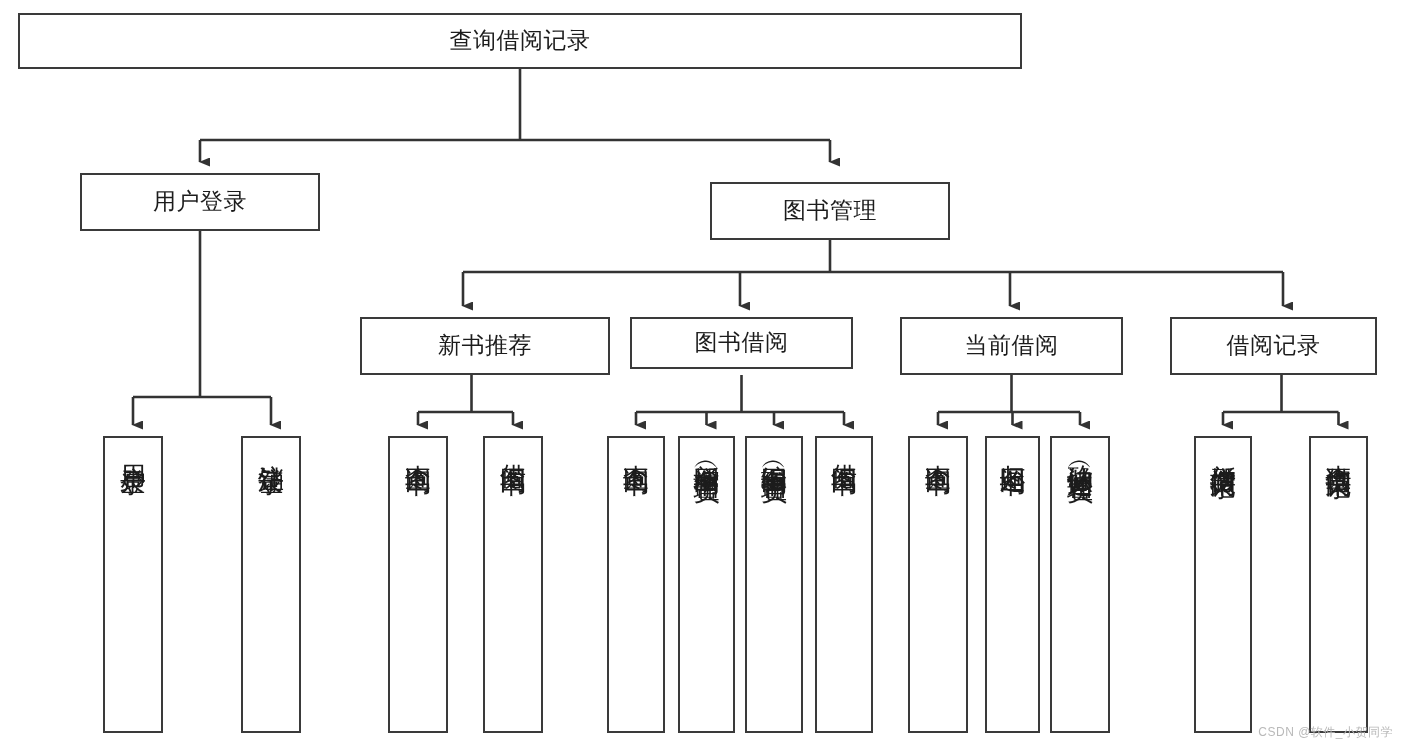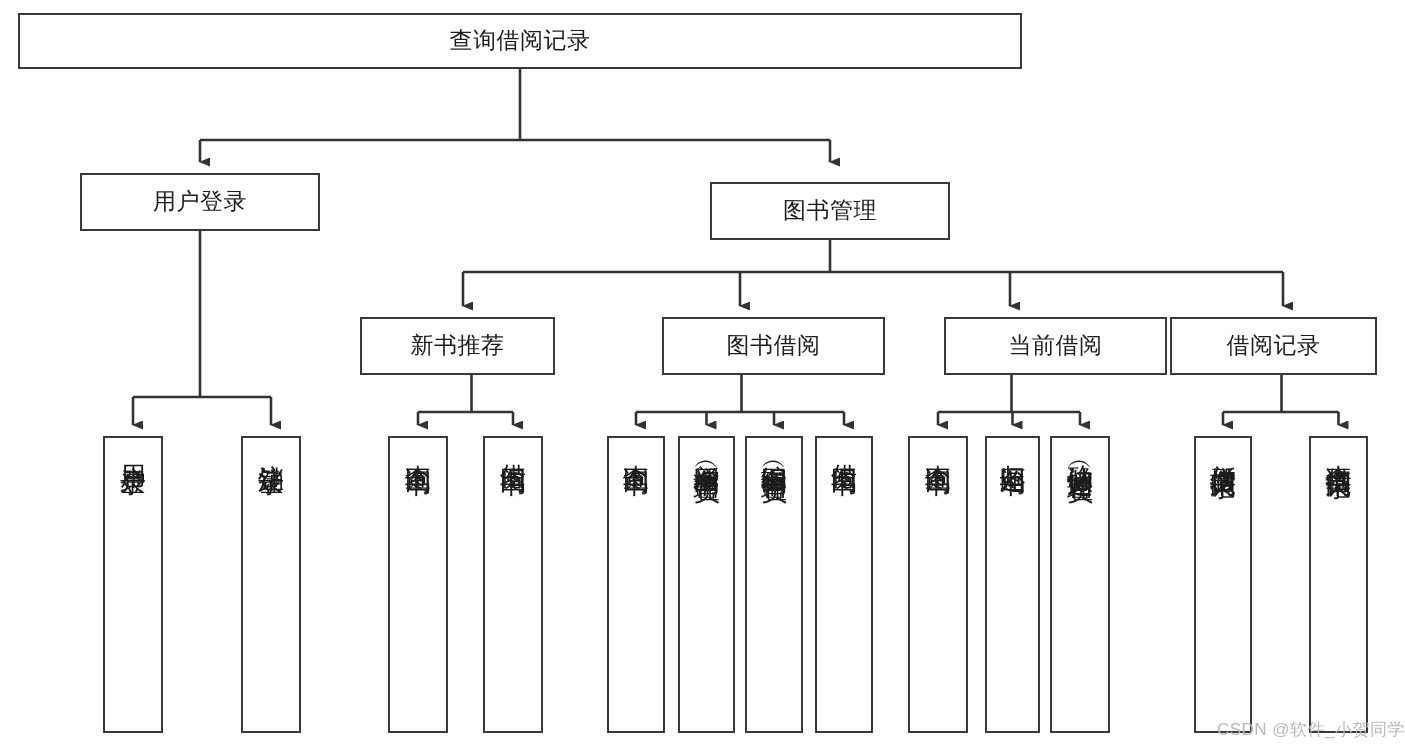--- a/index.html
+++ b/index.html
@@ -62,23 +62,23 @@
     writing-mode: vertical-rl;
     text-orientation: upright;
     font-size: 26px;
     line-height: 1.12;
     letter-spacing: 2px;
     white-space: pre;
     text-align: left;
   }
   .watermark {
     position: absolute;
-    right: 0;
+    right: 12px;
     bottom: 6px;
-    font-size: 17px;
+    font-size: 12px;
     color: #b9b9b9;
     letter-spacing: 0.5px;
     white-space: nowrap;
     pointer-events: auto;
   }
 </style>
 </head>
 <body>
 
 <div id="canvas">
@@ -130,27 +130,27 @@
     <div class="node root" id="node-root" style="left: 18px; top: 13px; width: 1004px; height: 56px;">
       <span class="node-label">查询借阅记录</span>
     </div>
     <div id="level2-container">
         <div class="node level2" style="left: 80px; top: 173px; width: 240px; height: 58px;">
           <span class="node-label">用户登录</span>
         </div>
         <div class="node level2" style="left: 710px; top: 182px; width: 240px; height: 58px;">
           <span class="node-label">图书管理</span>
         </div>
-        <div class="node level2" style="left: 360px; top: 317px; width: 195px; height: 58px;">
+        <div class="node level2" style="left: 360px; top: 317px; width: 250px; height: 58px;">
           <span class="node-label">新书推荐</span>
         </div>
-        <div class="node level2" style="left: 630px; top: 317px; width: 223px; height: 58px; margin-left: 32px;">
+        <div class="node level2" style="left: 630px; top: 317px; width: 223px; height: 52px;">
           <span class="node-label">图书借阅</span>
         </div>
-        <div class="node level2" style="left: 900px; top: 317px; width: 223px; height: 58px; margin-left: 44px;">
+        <div class="node level2" style="left: 900px; top: 317px; width: 223px; height: 58px;">
           <span class="node-label">当前借阅</span>
         </div>
         <div class="node level2" style="left: 1170px; top: 317px; width: 207px; height: 58px;">
           <span class="node-label">借阅记录</span>
         </div>
       </div>
     <div id="leaf-container">
         <div class="node leaf" style="left: 103px; top: 436px; width: 60px; height: 297px;">
           <span class="node-label">用户登录</span>
         </div>

